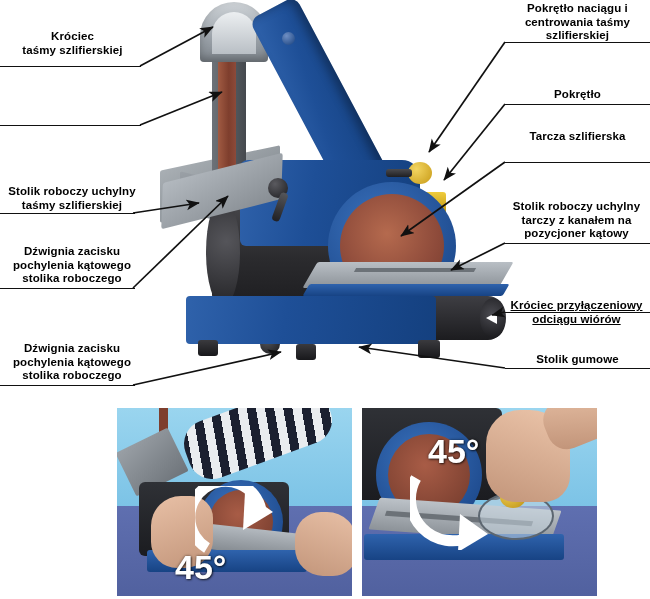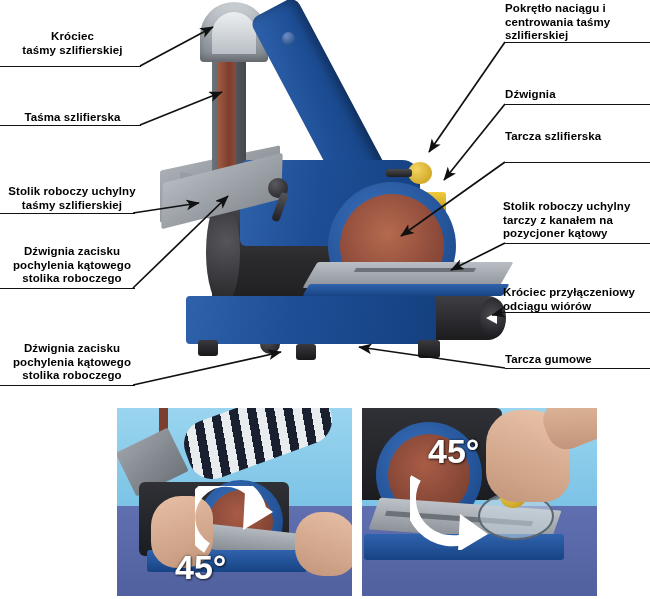--- a/index.html
+++ b/index.html
@@ -4,21 +4,21 @@
 <style>
   html,body{margin:0;padding:0;background:#fff;}
   body{width:650px;height:599px;position:relative;overflow:hidden;
        font-family:"Liberation Sans",sans-serif;color:#000;}
   #root{position:absolute;inset:0;background:#ffffff;}
 
   
   .label{position:absolute;font-weight:bold;font-size:11.5px;line-height:13.5px;
          letter-spacing:.1px;white-space:pre-line;}
   .label.left{text-align:center;}
-  .label.right{text-align:left;}
+  .label.right{text-align:center;}
   .rule{position:absolute;height:0;border-top:1.6px solid #111;}
 
   
   #leaders{position:absolute;left:0;top:0;width:650px;height:599px;pointer-events:none;}
 
   
   #machine{position:absolute;left:150px;top:0px;width:370px;height:395px;}
 
   .pc{position:absolute;}
 
@@ -160,21 +160,20 @@
       <line x1="505" y1="243" x2="451" y2="270"></line>
       <line x1="505" y1="312" x2="492" y2="315"></line>
       <line x1="505" y1="368" x2="359" y2="347"></line>
     </g>
   </svg>
 
   <div class="label left" style="left:5px;top:30px;width:135px;">Króciec
 taśmy szlifierskiej</div>
   <div class="rule" style="left:0px;top:66px;width:141px;"></div>
 
-  <div class="label left" style="left:5px;top:111px;width:135px;">Taśma szlifierska</div>
   <div class="rule" style="left:0px;top:125px;width:141px;"></div>
 
   <div class="label left" style="left:3px;top:185px;width:138px;">Stolik roboczy uchylny
 taśmy szlifierskiej</div>
   <div class="rule" style="left:0px;top:213px;width:135px;"></div>
 
   <div class="label left" style="left:3px;top:245px;width:138px;">Dźwignia zacisku
 pochylenia kątowego
 stolika roboczego</div>
   <div class="rule" style="left:0px;top:288px;width:135px;"></div>
@@ -182,36 +181,36 @@
   <div class="label left" style="left:3px;top:342px;width:138px;">Dźwignia zacisku
 pochylenia kątowego
 stolika roboczego</div>
   <div class="rule" style="left:0px;top:385px;width:135px;"></div>
 
   <div class="label right" style="left:505px;top:2px;width:145px;">Pokrętło naciągu i
 centrowania taśmy
 szlifierskiej</div>
   <div class="rule" style="left:505px;top:42px;width:145px;"></div>
 
-  <div class="label right" style="left:505px;top:88px;width:145px;">Dźwignia</div>
+  <div class="label right" style="left:505px;top:88px;width:145px;">Pokrętło</div>
   <div class="rule" style="left:505px;top:104px;width:145px;"></div>
 
   <div class="label right" style="left:505px;top:130px;width:145px;">Tarcza szlifierska</div>
   <div class="rule" style="left:505px;top:162px;width:145px;"></div>
 
   <div class="label right" style="left:503px;top:200px;width:147px;">Stolik roboczy uchylny
 tarczy z kanałem na
 pozycjoner kątowy</div>
   <div class="rule" style="left:505px;top:243px;width:145px;"></div>
 
-  <div class="label right" style="left:503px;top:286px;width:147px;">Króciec przyłączeniowy
+  <div class="label right" style="left:503px;top:299px;width:147px;text-decoration:underline;">Króciec przyłączeniowy
 odciągu wiórów</div>
   <div class="rule" style="left:505px;top:312px;width:145px;"></div>
 
-  <div class="label right" style="left:505px;top:353px;width:145px;">Tarcza gumowe</div>
+  <div class="label right" style="left:505px;top:353px;width:145px;">Stolik gumowe</div>
   <div class="rule" style="left:505px;top:368px;width:145px;"></div>
 
   <div class="panel" id="panelL">
     <div class="sky"></div>
     <div class="desk"></div>
 
     <div class="pc" style="left:42px;top:0px;width:9px;height:58px;background:#7e3e2d;"></div>
     <div class="pc" style="left:6px;top:30px;width:58px;height:48px;transform:rotate(-26deg);
                 background:linear-gradient(160deg,#9aa0a6,#6e747a);border-radius:2px;"></div>
     <div class="pc" style="left:22px;top:74px;width:150px;height:74px;border-radius:6px;

